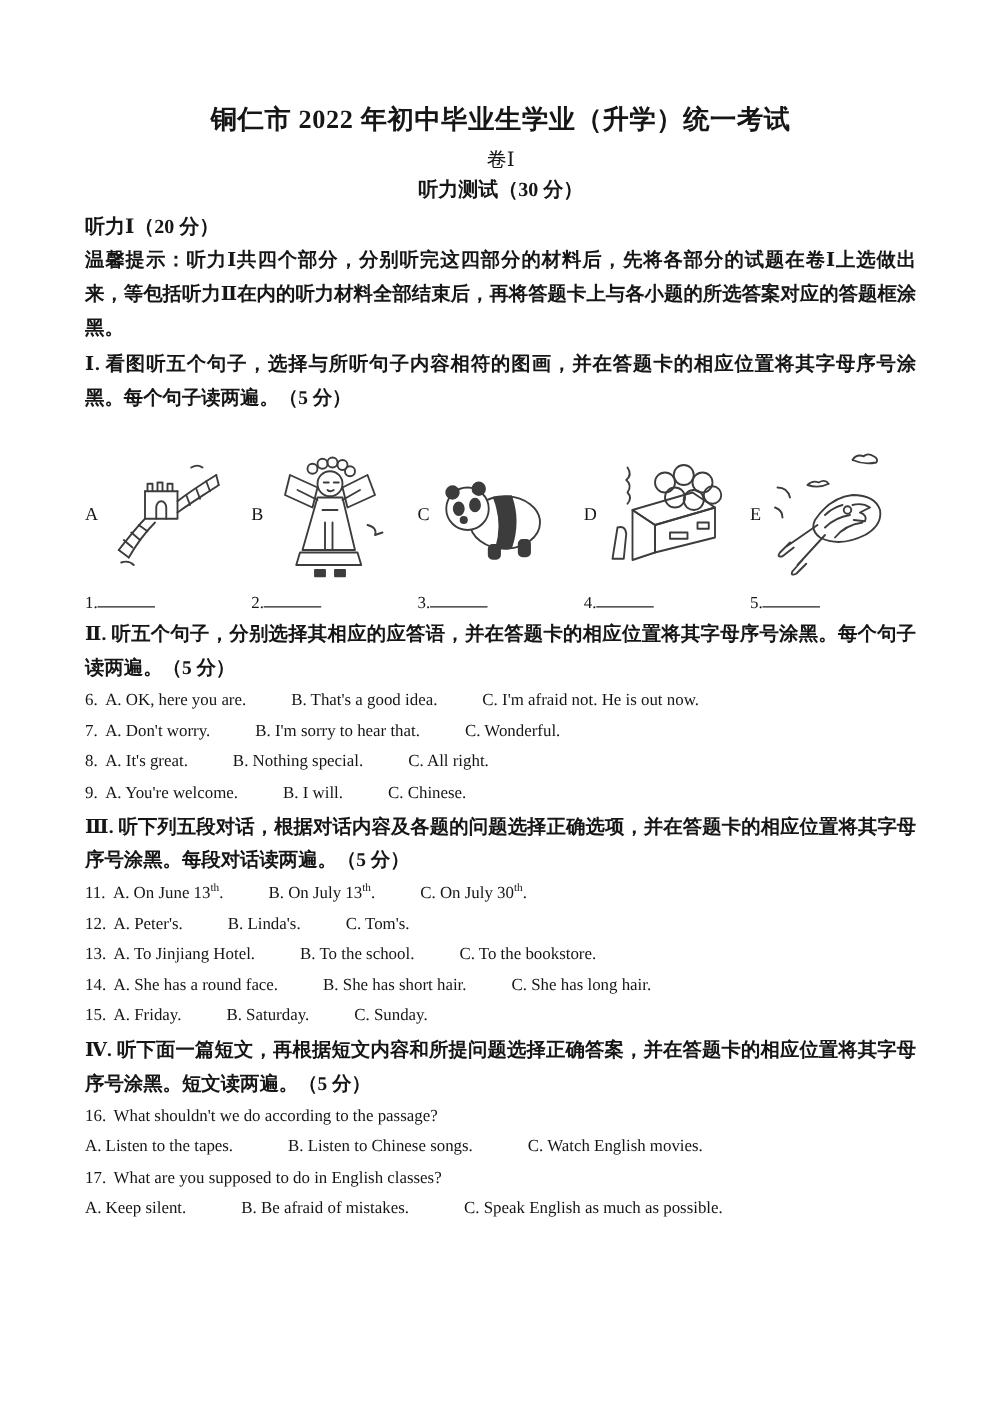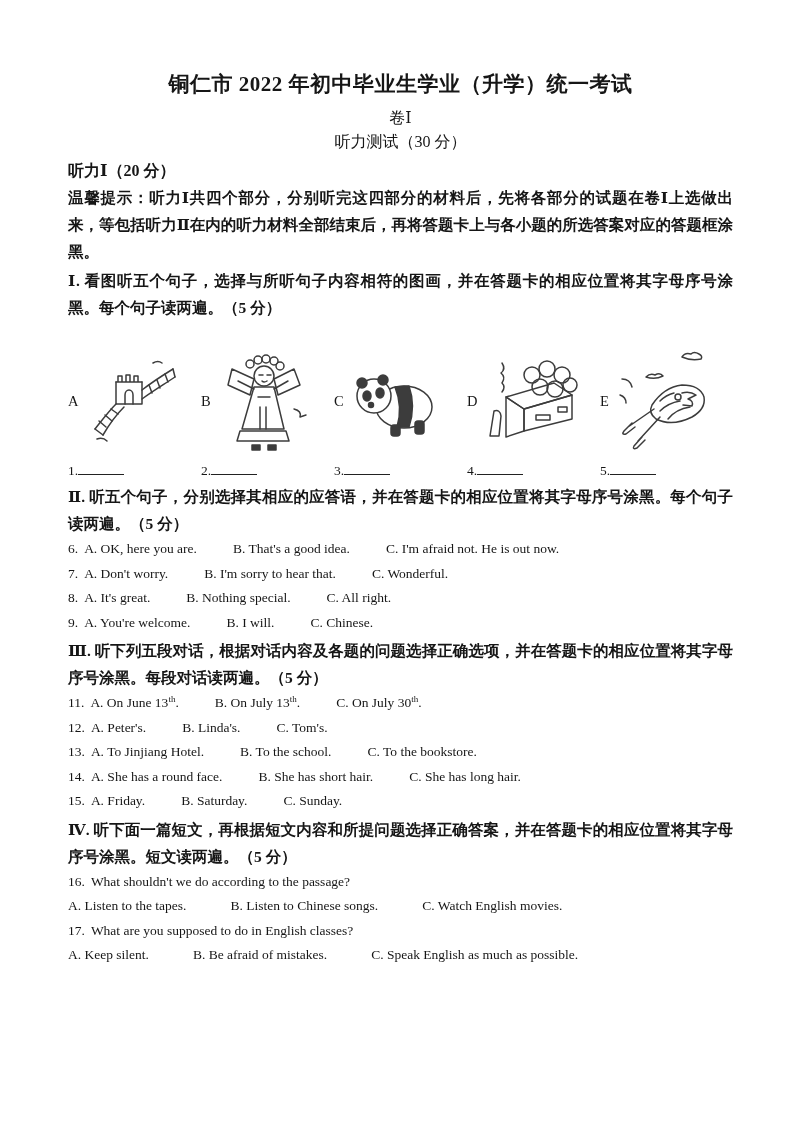--- a/index.html
+++ b/index.html
@@ -1,26 +1,26 @@
 <!DOCTYPE html>
 <html><head>
 <meta charset="utf-8">
 <style>
   html,body { margin:0; padding:0; background:#ffffff; }
   .page {
-    position:relative; width:793px; height:1054px; margin:0 auto;
+    position:relative; width:793px; height:1054px; margin:11px auto;
     background:#ffffff; overflow:hidden; color:#161616;
     font-family:"Liberation Serif","DejaVu Serif",serif;
   }
   .content { padding:70px 60px 0 68px; }
   .t-center { text-align:center; }
   .exam-title { font-size:21px; font-weight:700; line-height:28px; margin:0; letter-spacing:.5px; }
   .exam-subtitle { font-size:20px; font-weight:700; line-height:26px; margin:12px 0 0; }
   .volume-label { font-size:16px; font-weight:400; line-height:24px; margin:8px 0 0; }
-  .listening-title { font-size:16px; font-weight:400; line-height:24px; margin:0; }
+  .listening-title { font-size:16px; font-weight:700; line-height:24px; margin:0; }
   .part-title { font-size:16px; font-weight:700; line-height:26px; margin:4px 0 0; text-align:left; }
   .cn-bold { font-size:15.5px; font-weight:700; line-height:27px; margin:0; text-align:justify; }
   .qline { font-size:13.5px; line-height:24.5px; margin:0; white-space:nowrap; }
   .qnum { margin-right:6px; }
   .opt { margin-right:36px; }
   .opt:last-child { margin-right:0; }
   .s4opts .opt { margin-right:44px; }
   sup { font-size:9px; line-height:0; }
   .pics { display:flex; margin-top:26px; height:108px; }
   .pic { flex:1; display:flex; align-items:center; }

